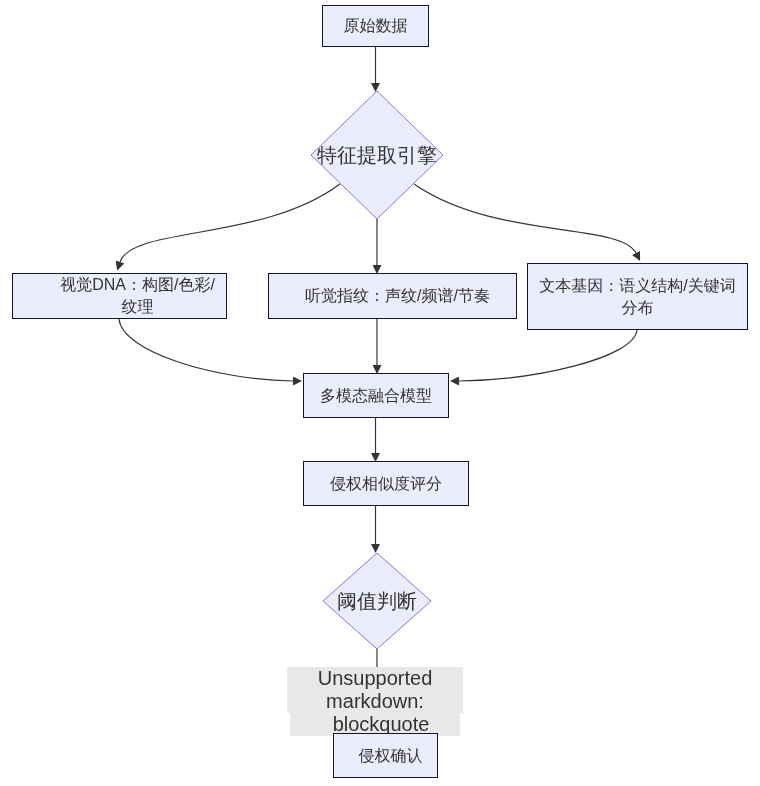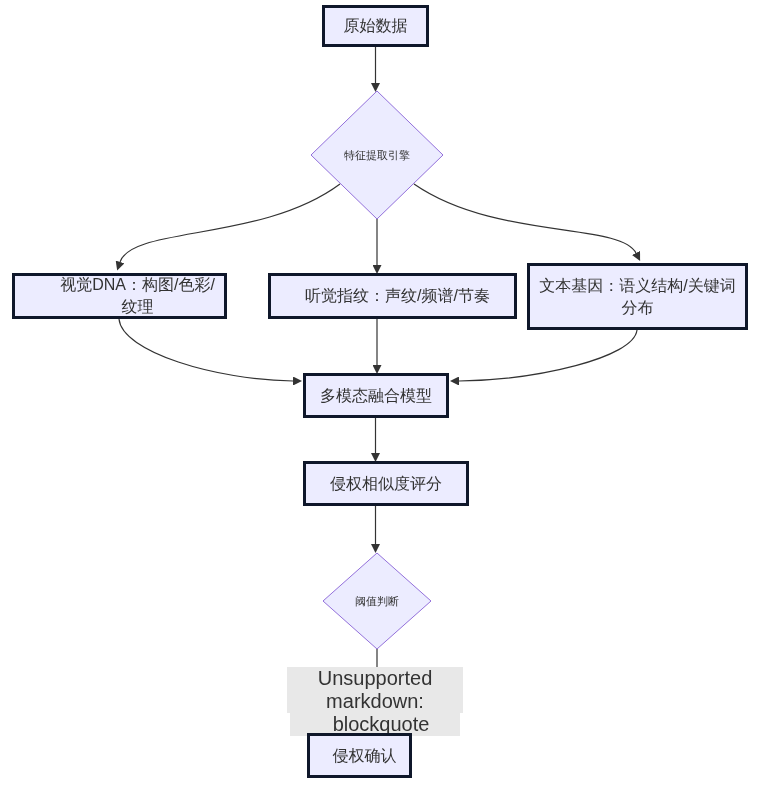--- a/index.html
+++ b/index.html
@@ -1,28 +1,28 @@
 <!DOCTYPE html>
 <html><head>
 <meta charset="utf-8">
 <style>
   html, body { margin:0; padding:0; background:#ffffff; }
   body { width:760px; height:786px; font-family:"Liberation Sans", sans-serif; }
   .canvas { position:relative; width:760px; height:786px; overflow:hidden; background:#ffffff; }
   svg.edges-layer { position:absolute; left:0; top:0; width:760px; height:786px; }
   .node {
     position:absolute; box-sizing:border-box;
-    background:#ECECFF; border:3px solid #0f172a;
+    background:#ECECFF; border:1px solid #0f172a;
     display:flex; align-items:center; justify-content:center;
     text-align:center; font-size:16px; color:#333333; line-height:22px;
     padding:0 4px;
   }
   .diamond-label {
     position:absolute; display:flex; align-items:center; justify-content:center;
-    text-align:left; font-size:11px; color:#333333;
+    text-align:left; font-size:20px; color:#333333;
   }
   .edge-label {
     position:absolute; left:287px; top:667px; width:176px;
     text-align:center; font-size:20px; color:#333333;
   }
   .edge-label .line1 { background:#e8e8e8; line-height:23px; }
   .edge-label .line2 { background:#e8e8e8; line-height:23px; width:158px; margin:0 auto;padding-left:12px; }
 </style>
 </head>
 <body>
@@ -81,17 +81,17 @@
 
   <div class="diamond-label" style="left:317px; top:589px; width:120px; height:24px;font-family:Liberation Mono, monospace;">
     <span>阈值判断</span>
   </div>
 
   <div class="edge-label">
     <div class="line1">Unsupported markdown:</div>
     <div class="line2">blockquote</div>
   </div>
 
-  <div class="node" style="left:307px; top:733px; width:105px; height:45px;padding-left:14px;">
+  <div class="node" style="left:333px; top:733px; width:105px; height:45px;padding-left:14px;">
     <span>侵权确认</span>
   </div>
 
 </div>
 
 </body></html>

